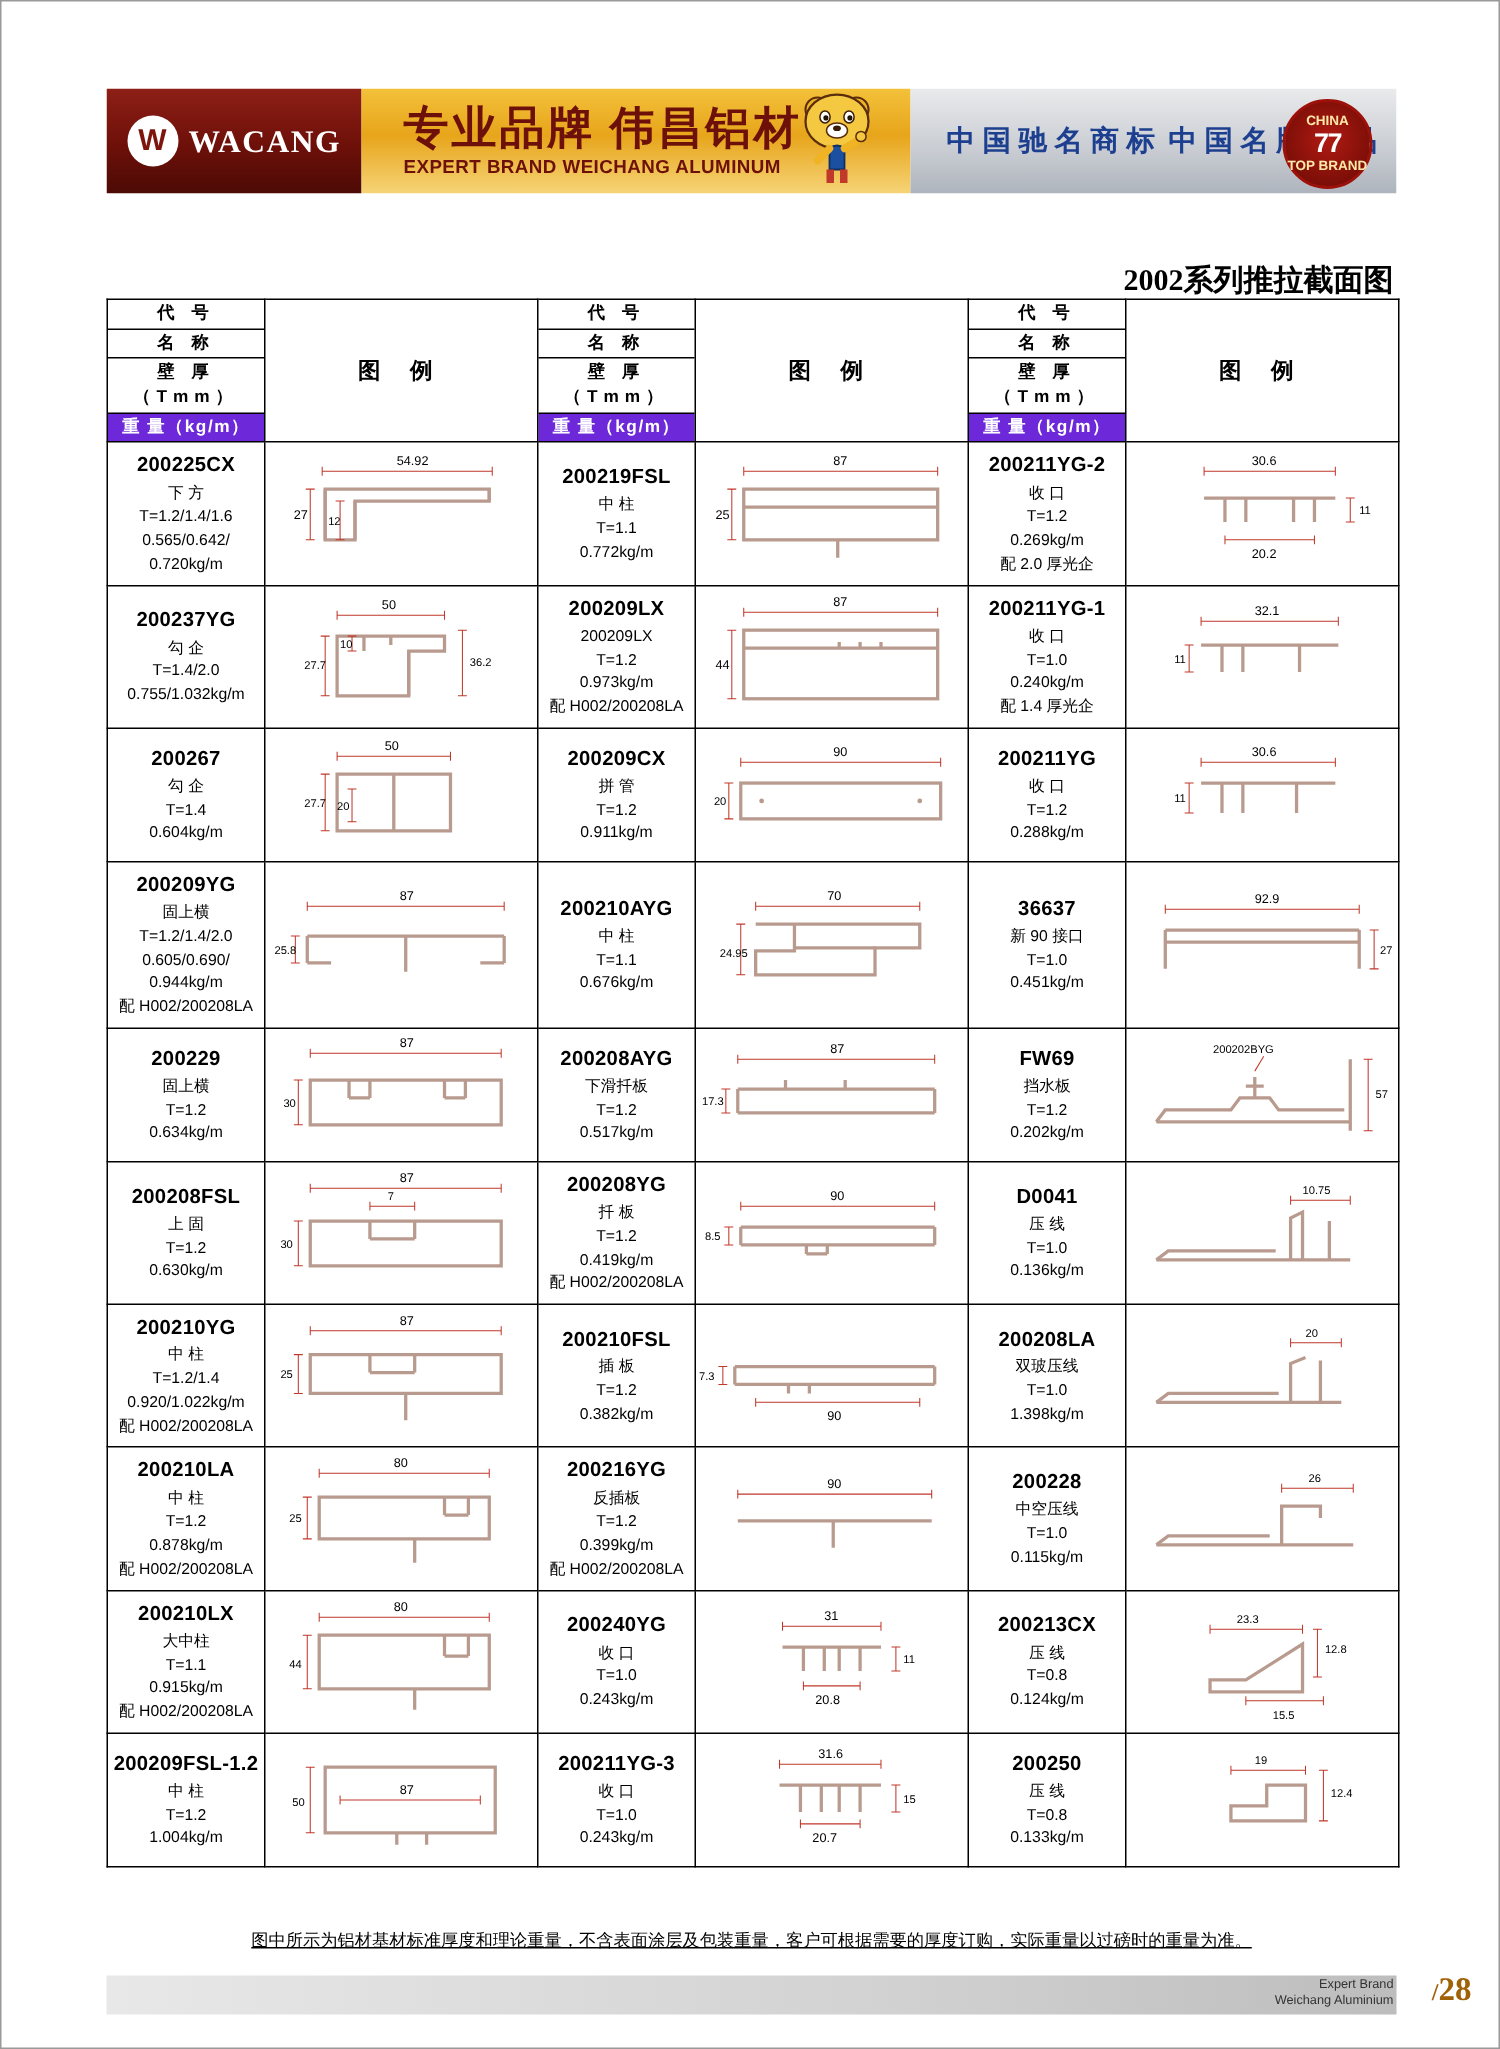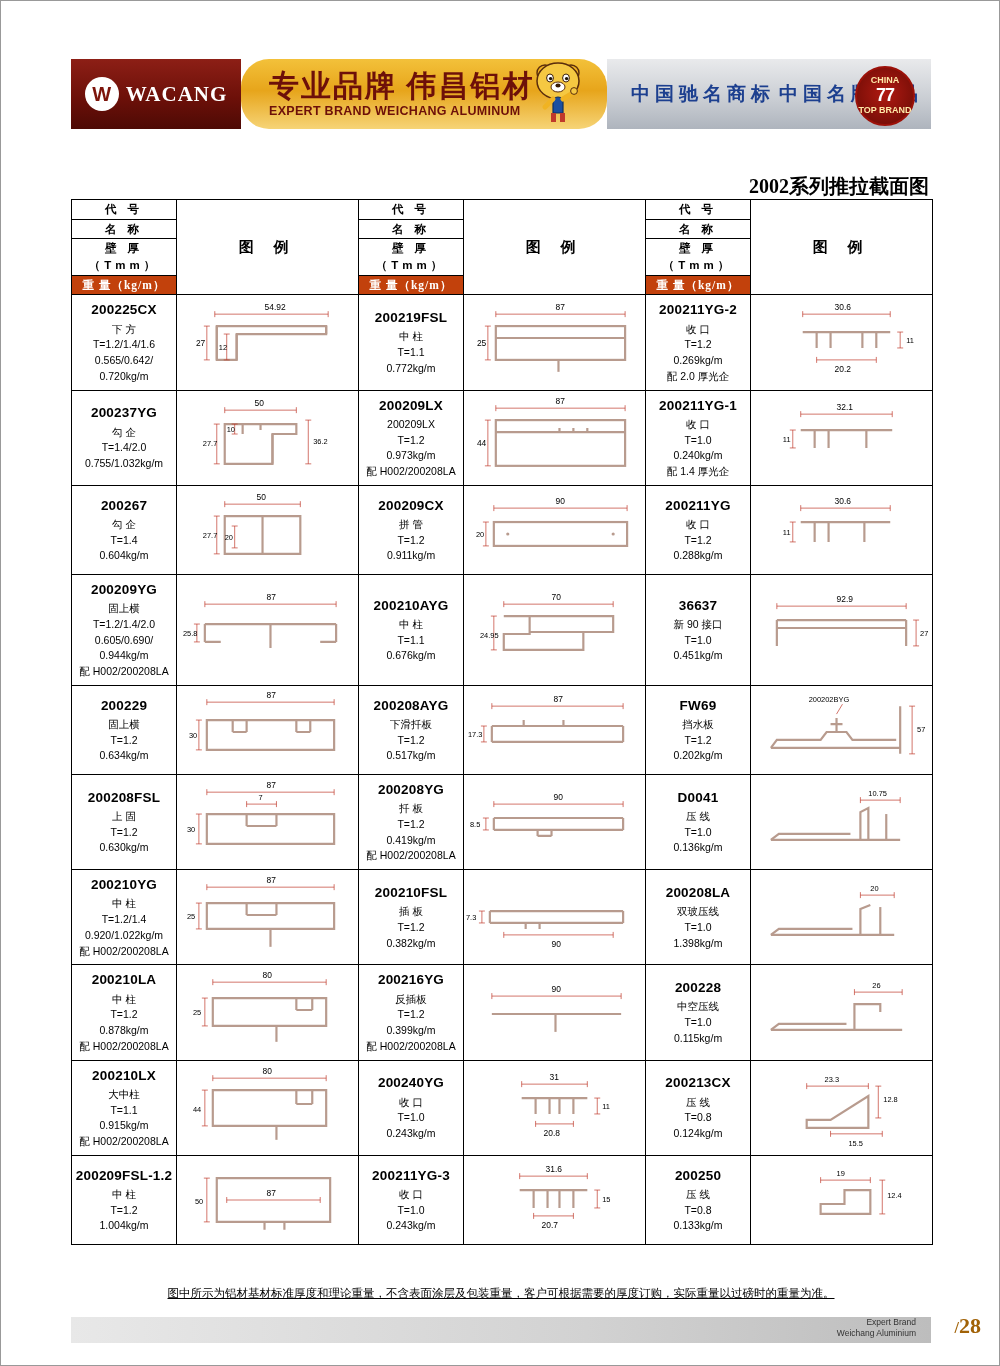--- a/index.html
+++ b/index.html
@@ -6,21 +6,21 @@
   body{width:1000px;height:1366px;font-family:"Liberation Sans","DejaVu Sans",sans-serif;color:#000;}
   .page{position:relative;width:1000px;height:1366px;box-sizing:border-box;border:1px solid #999;background:#fff;}
 
   
   .banner{position:absolute;left:70px;top:58px;width:860px;height:70px;display:flex;overflow:hidden;}
   .banner-left{width:170px;background:linear-gradient(180deg,#8d1f16 0%,#6d1009 55%,#4d0a05 100%);display:flex;align-items:center;justify-content:center;position:relative;}
   .logo-mark{width:34px;height:34px;border-radius:50%;background:#fff;display:flex;align-items:center;justify-content:center;margin-right:7px;}
   .logo-mark span{font-size:20px;font-weight:bold;color:#7d150c;line-height:1;}
   .logo-text{color:#fff;font-size:21px;font-weight:bold;letter-spacing:1px;font-family:"Liberation Serif",serif;}
   .logo-wrap{display:flex;align-items:center;}
-  .banner-mid{flex:1;background:linear-gradient(180deg,#f3c13a 0%,#e7a51b 45%,#f6d477 100%);position:relative;display:flex;align-items:center;padding-left:28px;border-radius:28px;}
+  .banner-mid{flex:1;background:linear-gradient(180deg,#f3c13a 0%,#e7a51b 45%,#f6d477 100%);position:relative;display:flex;align-items:center;padding-left:28px;}
   .bm-cn{font-size:30px;font-weight:bold;color:#6d1009;font-family:"Liberation Serif",serif;letter-spacing:2px;line-height:1.05;}
   .bm-en{font-size:12.5px;font-weight:bold;color:#6d1009;letter-spacing:.3px;margin-top:2px;}
   .banner-mid .txt{display:flex;flex-direction:column;}
   .mascot{position:absolute;right:14px;top:-2px;width:70px;height:72px;}
   .banner-right{width:300px;background:linear-gradient(180deg,#e9eaec 0%,#c8ccd2 60%,#aeb4bd 100%);display:flex;align-items:center;justify-content:flex-start;padding-left:24px;position:relative;}
   .br-lines{display:flex;flex-direction:row;gap:4px;}
   .br-lines div{font-size:19px;font-weight:bold;color:#1c3f8f;letter-spacing:5px;font-family:"Liberation Serif",serif;}
   .seal{position:absolute;right:16px;top:7px;width:56px;height:56px;border-radius:50%;background:radial-gradient(circle at 50% 45%,#b01a12 0%,#7d0f08 70%,#5b0a05 100%);border:2px solid #9c1109;display:flex;align-items:center;justify-content:center;}
   .seal-inner{color:#ffe9a8;font-size:9px;text-align:center;line-height:1.1;font-weight:bold;}
   .seal-inner b{display:block;font-size:18px;color:#fff;letter-spacing:-1px;}
@@ -30,39 +30,39 @@
 
   
   .tbl{position:absolute;left:70px;top:198px;width:860px;border-collapse:collapse;table-layout:fixed;}
   .tbl td{border:1px solid #000;vertical-align:middle;}
   col.c-code{width:105px;}
   col.c-fig{width:182px;}
 
   .hd-code{padding:0;}
   .hd-code .r{border-bottom:1px solid #000;text-align:center;font-size:11.5px;font-weight:bold;line-height:1.45;padding:1px 0;letter-spacing:4px;}
   .hd-code .r:last-child{border-bottom:none;}
-  .hd-code .r.dark{background:#c2410c;color:#fff;letter-spacing:1px;font-family:Liberation Serif, serif;}
+  .hd-code .r.dark{background:#6d28d9;color:#fff;letter-spacing:1px;}
   .hd-fig{text-align:center;font-size:15px;font-weight:bold;letter-spacing:8px;font-family:"Liberation Serif",serif;}
 
   .cell-code{text-align:center;padding:5px 2px;font-size:11px;line-height:1.5;}
   .cell-code .code{font-size:13.5px;font-weight:bold;letter-spacing:.2px;margin-bottom:1px;}
   .cell-code .ln{font-size:10.5px;}
   .cell-fig{padding:0;height:88px;position:relative;}
   .cell-fig svg{display:block;width:100%;height:100%;}
 
   
   .al{fill:none;stroke:#b89b8e;stroke-width:2.2;}
   .dim{stroke:#c0392b;stroke-width:.7;fill:none;}
   .dimt{fill:#000;font-size:8.5px;font-family:"Liberation Sans",sans-serif;}
   .dimt.sm{font-size:7.5px;}
 
   
   .note{position:absolute;left:70px;top:1285px;width:860px;text-align:center;font-size:11.5px;color:#000;text-decoration:underline;}
   .footer-bar{position:absolute;left:70px;top:1316px;width:860px;height:26px;background:linear-gradient(90deg,#e8e8e8 0%,#d2d2d2 60%,#bdbdbd 100%);}
-  .footer-txt{position:absolute;right:83px;top:1316px;text-align:right;font-size:8.5px;color:#333;line-height:1.25;}
+  .footer-txt{position:absolute;right:70px;top:1316px;text-align:right;font-size:8.5px;color:#333;line-height:1.25;}
   .pageno{position:absolute;right:18px;top:1312px;font-size:22px;font-weight:bold;color:#a16207;font-family:"Liberation Serif",serif;text-align:right;}
   .pageno small{font-size:16px;}
 </style>
 </head>
 <body>
 
 <div class="page">
 
   <div class="banner">
     <div class="banner-left">

